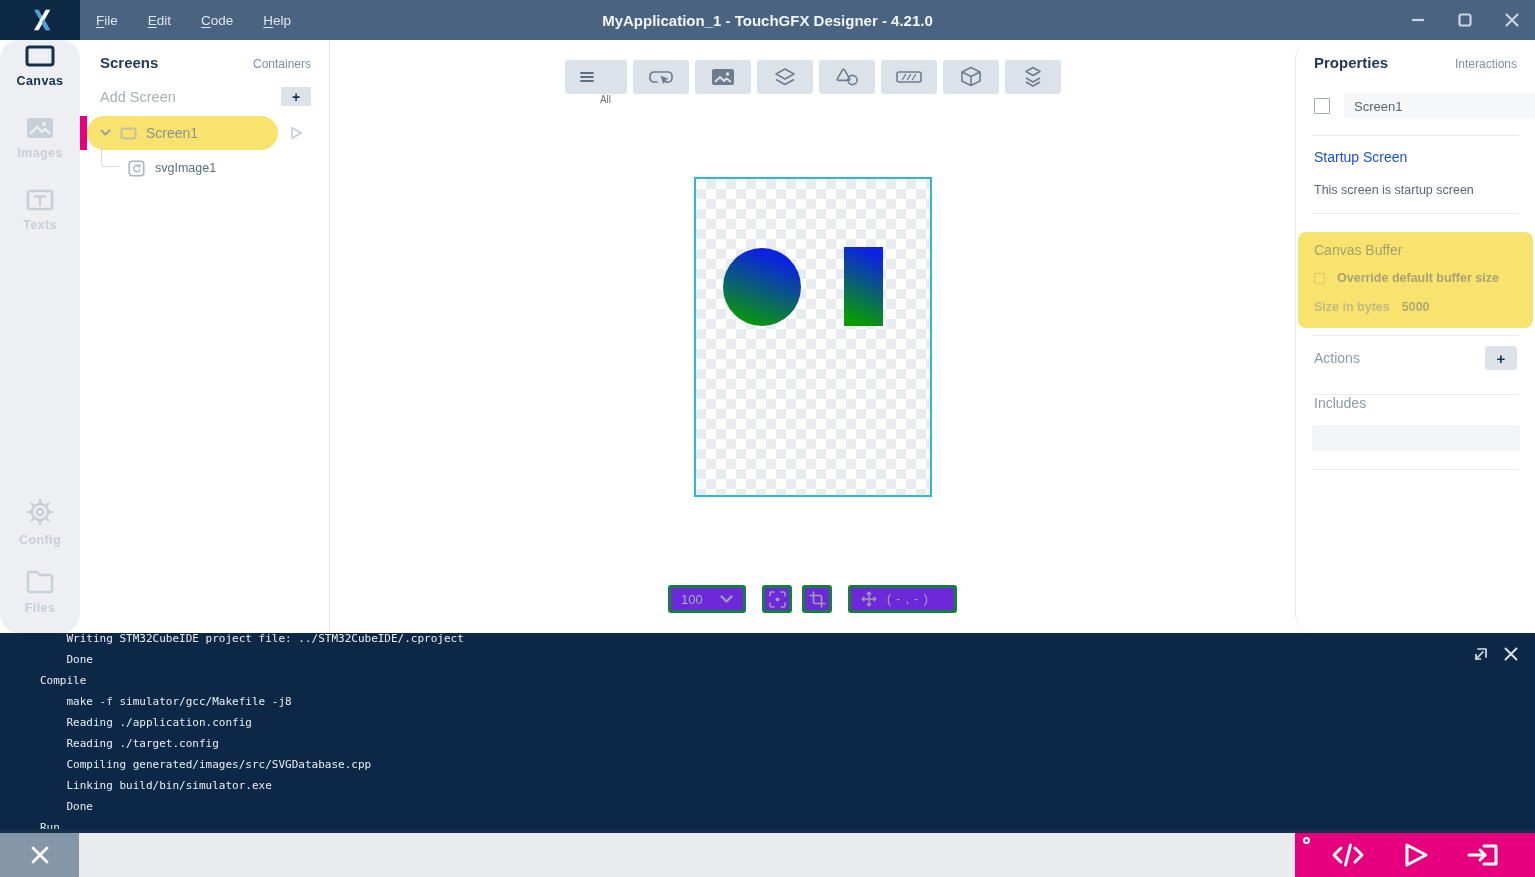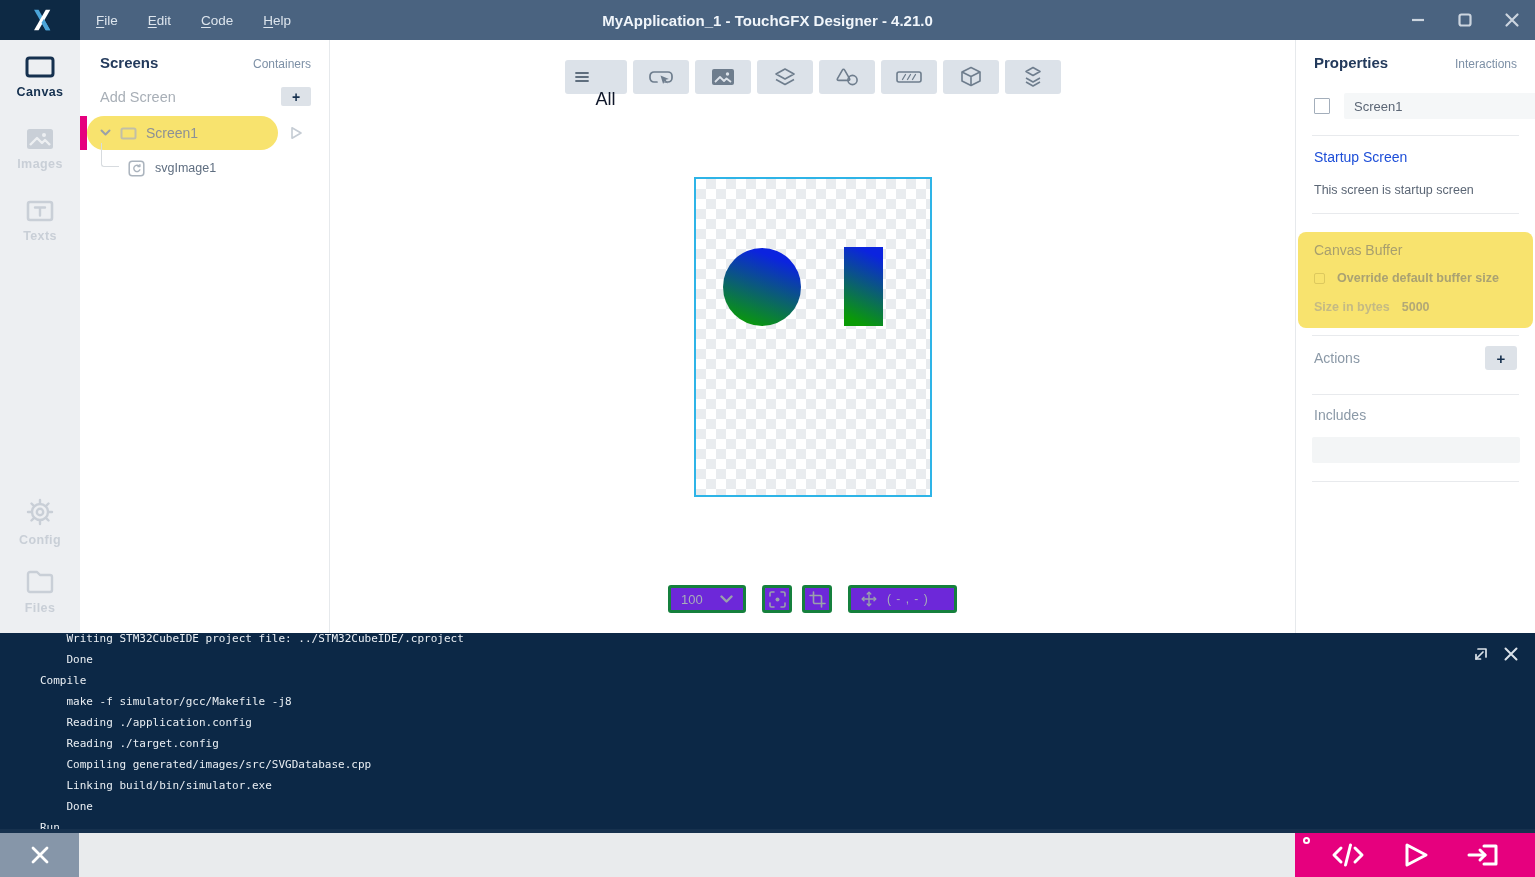--- a/index.html
+++ b/index.html
@@ -12,21 +12,21 @@
   .menu-item { color:#dde5ed; font-size:13.5px; cursor:default; }
   .menu-item .mi { text-decoration:underline; text-underline-offset:2px; }
   .win-title { position:absolute; left:50%; top:0; transform:translateX(-50%); height:40px; display:flex; align-items:center; color:#f0f5fa; font-size:15px; font-weight:700; white-space:nowrap; }
   .win-controls { position:absolute; right:14px; top:0; height:40px; display:flex; align-items:center; gap:28px; }
   .win-btn { width:19px; height:19px; display:flex; align-items:center; justify-content:center; }
 
   
   .app-body { display:flex; height:593px; }
 
   
-  .sidebar { width:80px; background:#edeff2; display:flex; flex-direction:column; align-items:center; padding:15px 0 18px 0; }
+  .sidebar { width:80px; background:#edeff2; display:flex; flex-direction:column; align-items:center; padding:4px 0 18px 0;border-radius:19px; }
   .side-item { display:flex; flex-direction:column; align-items:center; margin-bottom:28px; }
   .side-item .lbl { margin-top:6px; font-size:12.5px; letter-spacing:0.4px; }
   .side-item.active .lbl { color:#15304f; font-weight:700; }
   .side-item.inactive .lbl { color:#c9cfd7; font-weight:700; }
   .side-spacer { flex:1; }
   .side-item.bottom { margin-bottom:22px; }
 
   
   .screens-panel { width:250px; background:#fff; border-right:1px solid #e6e9ec; position:relative; }
   .sp-header { display:flex; align-items:baseline; padding:14px 18px 0 20px; }
@@ -42,63 +42,63 @@
   .row-play { position:absolute; right:26px; top:10px; }
   .tree-child-row { position:relative; height:30px; margin-top:3px; display:flex; align-items:center; padding-left:48px; gap:10px; }
   .connector { position:absolute; left:21px; top:-10px; width:18px; height:24px; border-left:1px solid #d7dbdf; border-bottom:1px solid #d7dbdf; border-bottom-left-radius:3px; }
   .child-lbl { font-size:12.5px; color:#5f6e80; }
 
   
   .canvas-area { flex:1; background:#fff; position:relative; }
   .widget-toolbar { position:absolute; top:20px; left:50%; transform:translateX(-50%); display:flex; gap:6px; }
   .wt-btn { width:56px; height:34px; background:#dce2e9; border-radius:3px; display:flex; align-items:center; justify-content:center; gap:6px; cursor:pointer; }
   .wt-btn.first { width:62px; }
-  .wt-all-lbl { font-size:18px; color:#0f172a;margin-top:44px; }
+  .wt-all-lbl { font-size:10px; color:#737373;margin-top:44px; }
   .design-canvas { position:absolute; top:137px; left:calc(50% - 119px); width:238px; height:320px; border:2px solid #2eb4e7;
       background-color:#fff;
       background-image:
         linear-gradient(45deg, #e9ecef 25%, transparent 25%, transparent 75%, #e9ecef 75%),
         linear-gradient(45deg, #e9ecef 25%, transparent 25%, transparent 75%, #e9ecef 75%);
       background-size:20px 20px; background-position:0 0, 10px 10px; }
   .shape-circle { position:absolute; left:27px; top:69px; width:78px; height:78px; border-radius:50%;
       background:linear-gradient(200deg, #0b23df 18%, #0a9b05 92%); }
   .shape-rect { position:absolute; left:148px; top:68px; width:39px; height:79px;
       background:linear-gradient(205deg, #0b23df 12%, #0a9b05 90%); }
   .canvas-toolbar { position:absolute; top:545px; left:338px; display:flex; align-items:center; }
   .ct-box { background:#6d28d9; border:3px solid #15803d; border-radius:3px; height:28px; display:flex; align-items:center; }
   .zoom-dd { width:78px; padding:0 10px; justify-content:space-between; cursor:pointer; }
   .zoom-val { font-size:13px; color:#a7afb8; }
   .sq-btn { width:30px; justify-content:center; margin-left:16px; cursor:pointer; }
   .sq-btn + .sq-btn { margin-left:10px; }
   .coord-box { width:109px; margin-left:16px; padding:0 10px; gap:10px; }
   .coord-val { font-size:12px; color:#a7afb8; letter-spacing:1px; white-space:nowrap; }
 
   
-  .props-panel { width:240px; background:#fff; border-left:1px solid #e6e9ec; }
+  .props-panel { width:240px; background:#fff; border-left:1px solid #e6e9ec;border-radius:20px; }
   .pp-header { display:flex; align-items:baseline; padding:14px 18px 0 18px; }
   .pp-namerow { display:flex; align-items:center; gap:14px; padding:0 18px; margin-top:22px; }
   .pp-checkbox { width:16px; height:16px; border:1.5px solid #a3aebb; border-radius:1px; background:#fff; flex:0 0 auto; }
   .pp-nameinput { flex:1; height:26px; background:#f5f7f8; border:none; outline:none; font-family:"Liberation Sans",sans-serif; font-size:13px; color:#5b6675; padding:0 10px; border-radius:2px; }
   .divider { border-top:1px solid #e8eaed; margin:16px 16px 0 16px; }
   .sect-h { font-size:14px; color:#1d4ed8; padding:0 18px; margin-top:13px; }
   .sect-body { font-size:12.5px; color:#5b6675; padding:0 18px; margin-top:18px; }
   .yellow-box { margin:18px 2px 0 2px; background:#f8e36e; border-radius:8px; padding:10px 16px 14px 16px; }
   .yb-h { font-size:14px; color:#a89f6e; }
   .yb-row { display:flex; align-items:center; gap:12px; margin-top:13px; }
   .yb-check { width:11px; height:11px; border:1.5px solid #ddc95e; border-radius:2px; }
   .yb-lbl { font-size:12.5px; font-weight:700; color:#aaa272; }
   .yb-sizerow { display:flex; align-items:flex-start; gap:12px; margin-top:15px; }
   .yb-sizelbl { font-size:12.5px; font-weight:700; color:#c4ba84; }
   .yb-sizeval { font-size:12.5px; font-weight:700; color:#b1a877; }
   .div2 { border-top:1px solid #e8eaed; margin:7px 16px 0 16px; }
   .actions-row { display:flex; align-items:center; padding:0 18px; margin-top:10px; }
   .actions-h { font-size:14px; color:#8b99a7; }
   .plus-btn2 { margin-left:auto; width:32px; height:24px; background:#dde2e8; border-radius:3px; display:flex; align-items:center; justify-content:center; font-size:15px; font-weight:700; color:#16304e; cursor:pointer; }
   .div3 { border-top:1px solid #e8eaed; margin:24px 16px 0 16px; }
-  .sect-h2 { font-size:14px; color:#8b99a7; padding:0 18px; margin-top:12px; }
+  .sect-h2 { font-size:14px; color:#8b99a7; padding:0 18px; }
   .includes-input { display:block; width:208px; height:26px; margin:14px 16px 0 16px; background:#f3f5f6; border:none; outline:none; border-radius:2px; }
   .div4 { border-top:1px solid #e8eaed; margin:18px 16px 0 16px; }
 
   
   .console { position:relative; height:196px; background:#0c2846; overflow:hidden; }
   .console pre { margin:-5px 0 0 0; padding-left:40px; font-family:"DejaVu Sans Mono","Liberation Mono",monospace; font-size:11px; line-height:21px; color:#e9eef3; white-space:pre; }
   .console-icons { position:absolute; top:12px; right:16px; display:flex; gap:13px; align-items:center; }
 
   
   .bottom-bar { height:48px; border-top:4px solid #16314e; display:flex; }

